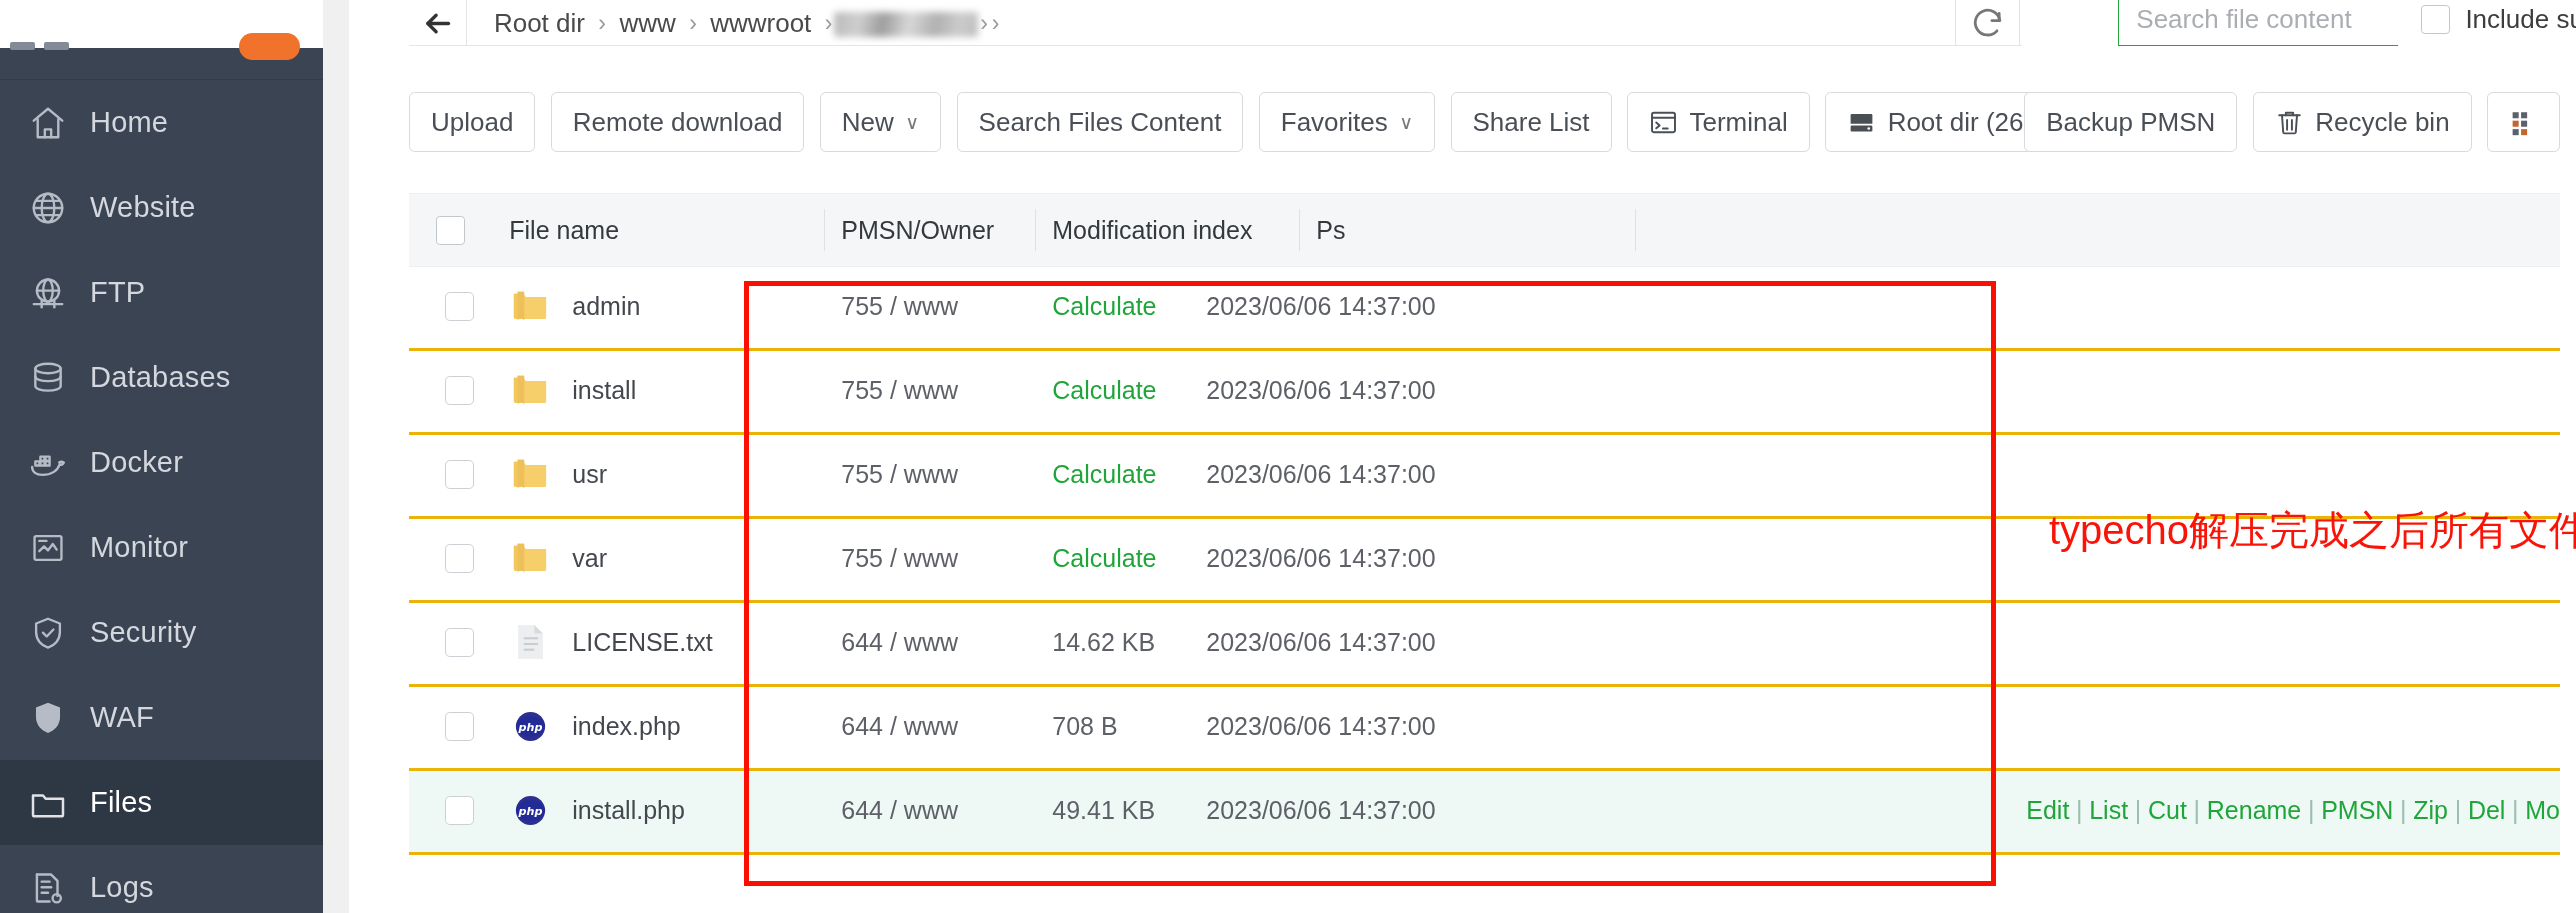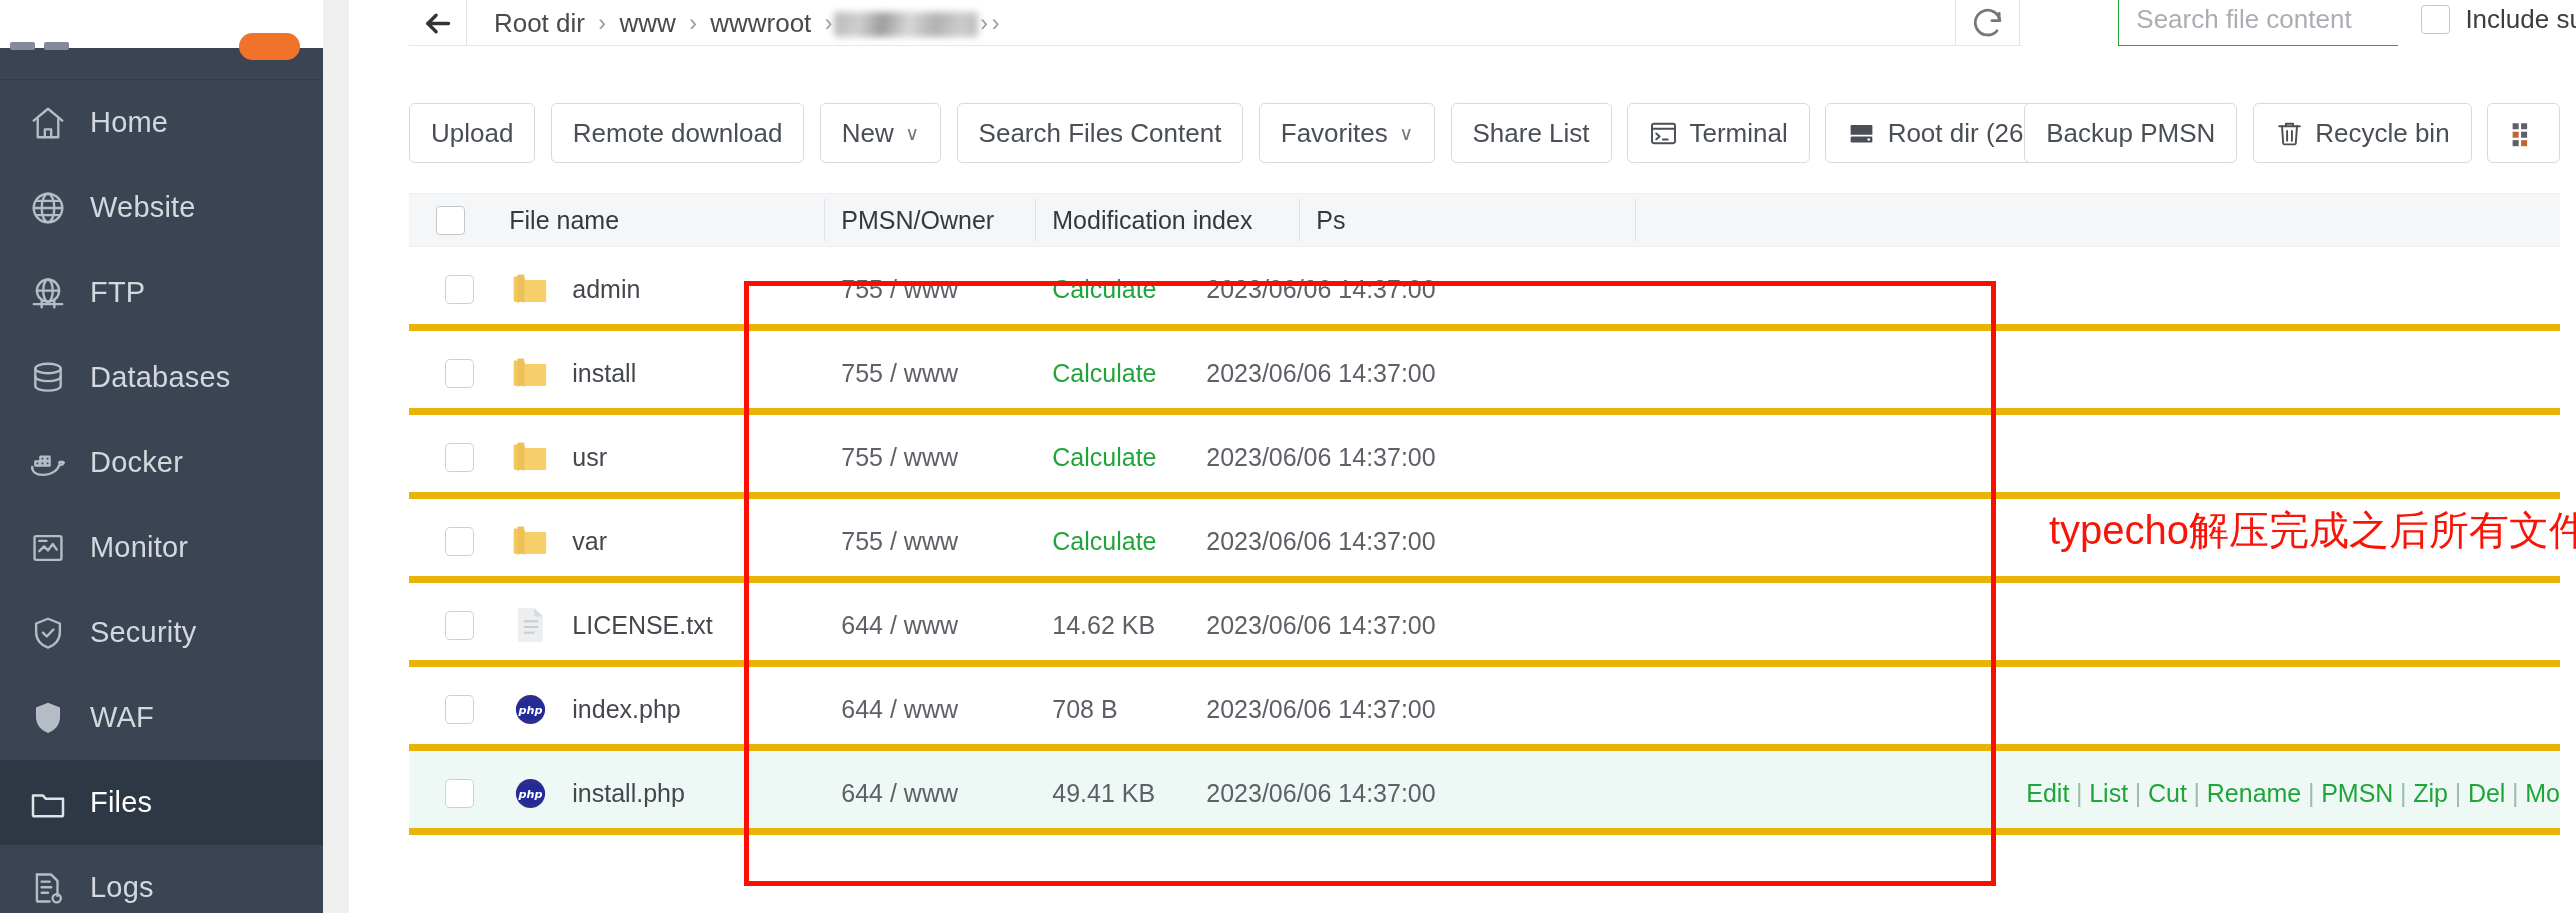--- a/index.html
+++ b/index.html
@@ -114,60 +114,60 @@
     margin-left: 23px; font-size: 26px; color: #3d3d3d; white-space: nowrap;
     cursor: pointer;
   }
   .cb {
     width: 29px; height: 29px; border: 1.9px solid #c3c7cc;
     border-radius: 3.8px; background: #fff; flex: 0 0 29px;
   }
 
   
   #toolbar {
-    position: absolute; left: 60px; top: 103px;
+    position: absolute; left: 60px; top: 92px;
     width: 2151px; height: 60px;
     display: flex; align-items: center;
   }
   .tbtn {
     height: 60px; padding: 0 21px;
     border: 1px solid #d7d9dc; border-radius: 5.8px;
     background: #fff; color: #4a4f56; font-size: 26px;
     display: flex; align-items: center; gap: 11.5px;
     margin-right: 15.4px; cursor: pointer; white-space: nowrap;
     font-family: "Liberation Sans", sans-serif;
   }
   .caret { font-size: 19px; color: #777; }
   #toolbar-right { position: absolute; right: 0; top: 0; display: flex; align-items: center; }
   #toolbar-right .tbtn { margin-right: 0; margin-left: 15.4px; }
 
   
   #table { position: absolute; left: 60px; top: 193px; width: 2151px; }
   #thead {
     display: flex; align-items: center;
-    height: 54px; background: #f5f6f7;
+    height: 74px; background: #f5f6f7;
     border-top: 1px solid #eceef0; border-bottom: 1px solid #eceef0;
     font-size: 25px; color: #35393e;
   }
   .th { display: flex; align-items: center; height: 69px; padding-left: 17.3px; position: relative; }
   .th-sep::before {
     content: ""; position: absolute; left: 0; top: 13.4px; bottom: 13.4px; width: 1px; background: #dfe1e4;
   }
   .c-check { width: 83px; justify-content: center; padding-left: 0; flex: 0 0 83px; }
   .c-name  { flex: 0 0 332px; }
   .c-perm  { flex: 0 0 211px; }
   .c-size  { flex: 0 0 154px; }
   .c-time  { flex: 0 0 264px; }
   .c-ps    { flex: 0 0 336px; }
   .c-act   { flex: 1 1 auto; }
 
   .trow {
-    display: flex; align-items: flex-start;
+    display: flex; align-items: flex-end;
     height: 84px; background: #fff;
-    border-bottom: 7px solid #eab308;
+    border-bottom: 3px solid #eab308;
     font-size: 25px; color: #5d6167;
   }
   .trow.sel { background: #eef8f4; }
   .td { display: flex; align-items: center; height: 84px; padding-left: 17.3px; }
   .rowcb {
     width: 29px; height: 29px; border: 1px solid #ccd0d5; border-radius: 4.8px; background: #fff;
     cursor: pointer;
   }
   .fname { display: flex; align-items: center; gap: 21px; color: #44484e; }
   .fname .fico { width: 42px; height: 42px; flex: 0 0 42px; display: flex; align-items: center; justify-content: center; }

